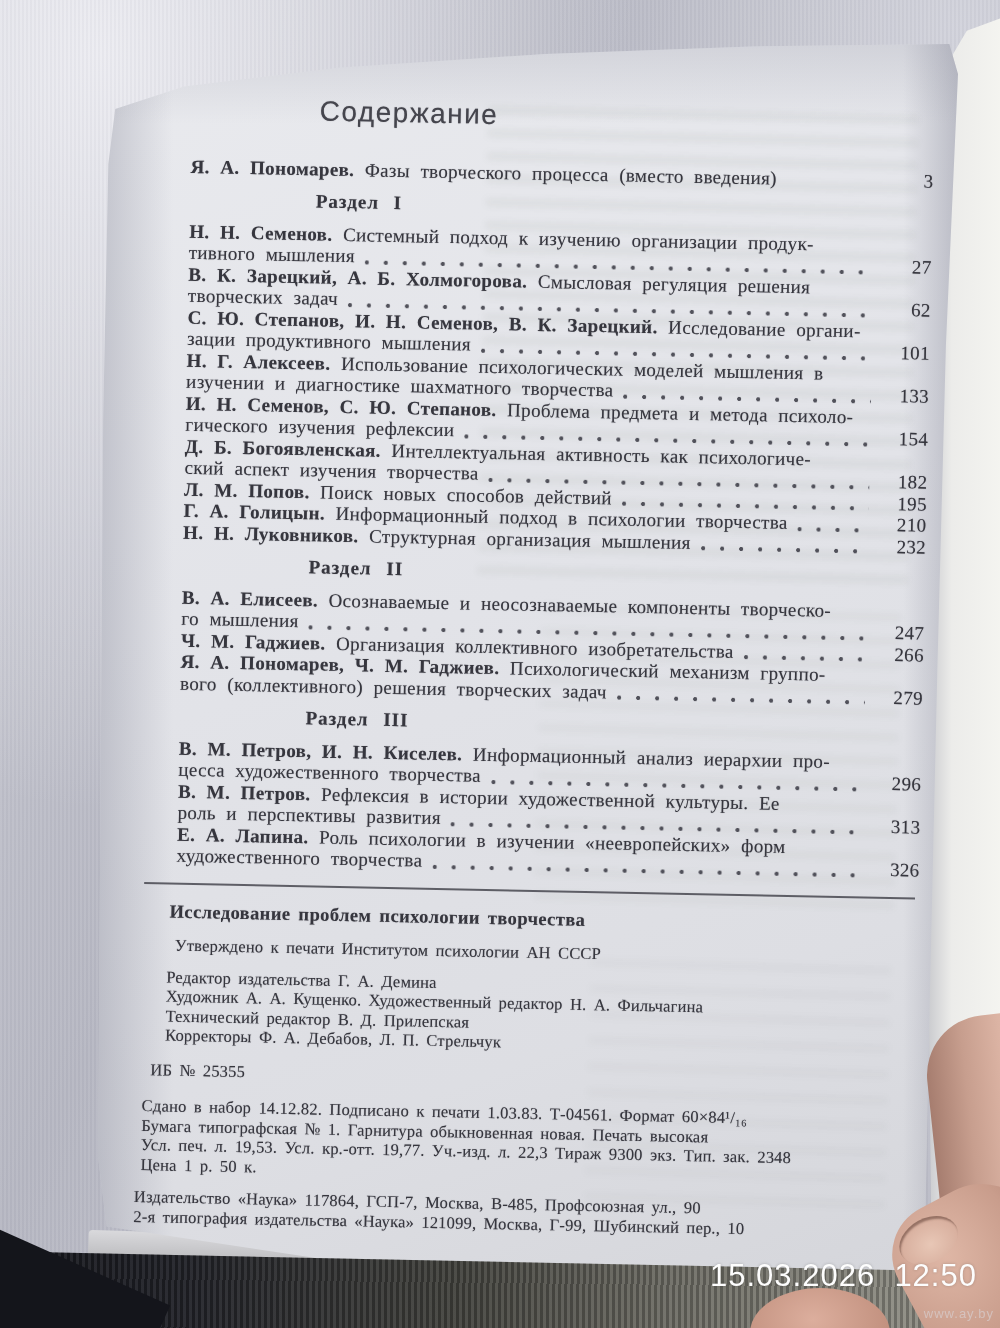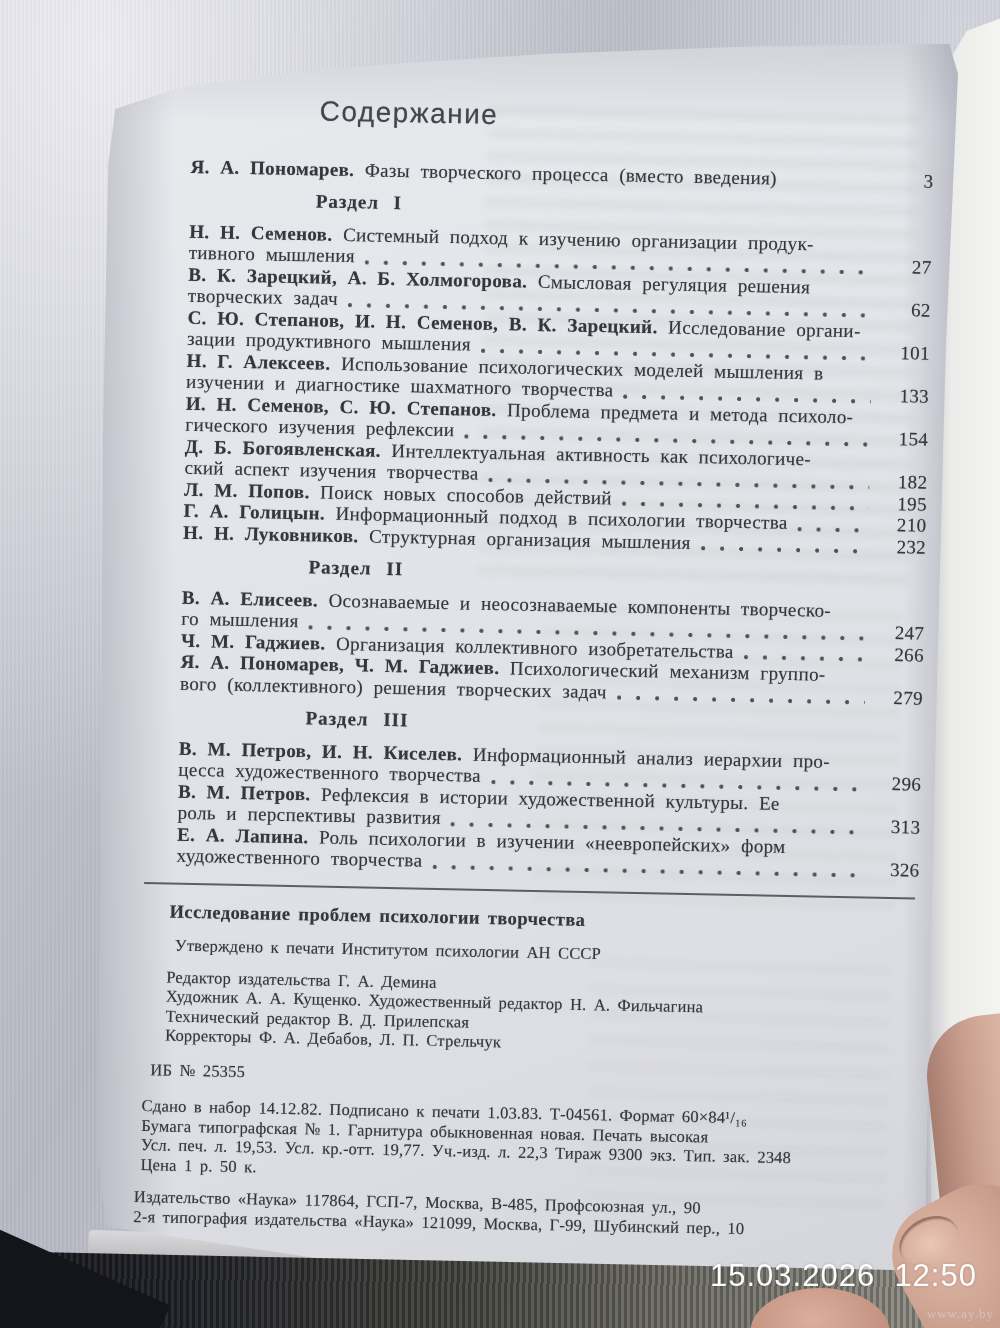--- a/index.html
+++ b/index.html
@@ -97,21 +97,21 @@
     box-shadow:inset 0 3px 2px rgba(70,40,30,.45);}
   .fingertip{position:absolute;left:750px;top:1288px;width:140px;height:90px;z-index:5;
     border-radius:50% 50% 30% 30%;
     background:radial-gradient(ellipse at 45% 35%,#dcae9d 0%,#c2917f 70%,#a3705f 100%);}
 
   
   .timestamp{position:absolute;left:710px;top:1258px;z-index:6;
     font-family:Liberation Sans, sans-serif;font-size:31px;letter-spacing:1px;
     color:#fdfdfd;text-shadow:0 0 3px rgba(40,40,40,.25);white-space:pre;}
   .watermark{position:absolute;right:6px;top:1306px;z-index:6;
-    font-family:Liberation Serif, serif;font-size:13px;letter-spacing:1px;
+    font-family:Liberation Sans, sans-serif;font-size:13px;letter-spacing:1px;
     color:rgba(218,218,224,.55);}
 </style>
 </head>
 <body>
 
 <div class="photo">
   <div class="fabric-top"></div>
   <div class="stack-edge"></div>
   <div class="facing-page"></div>
 

